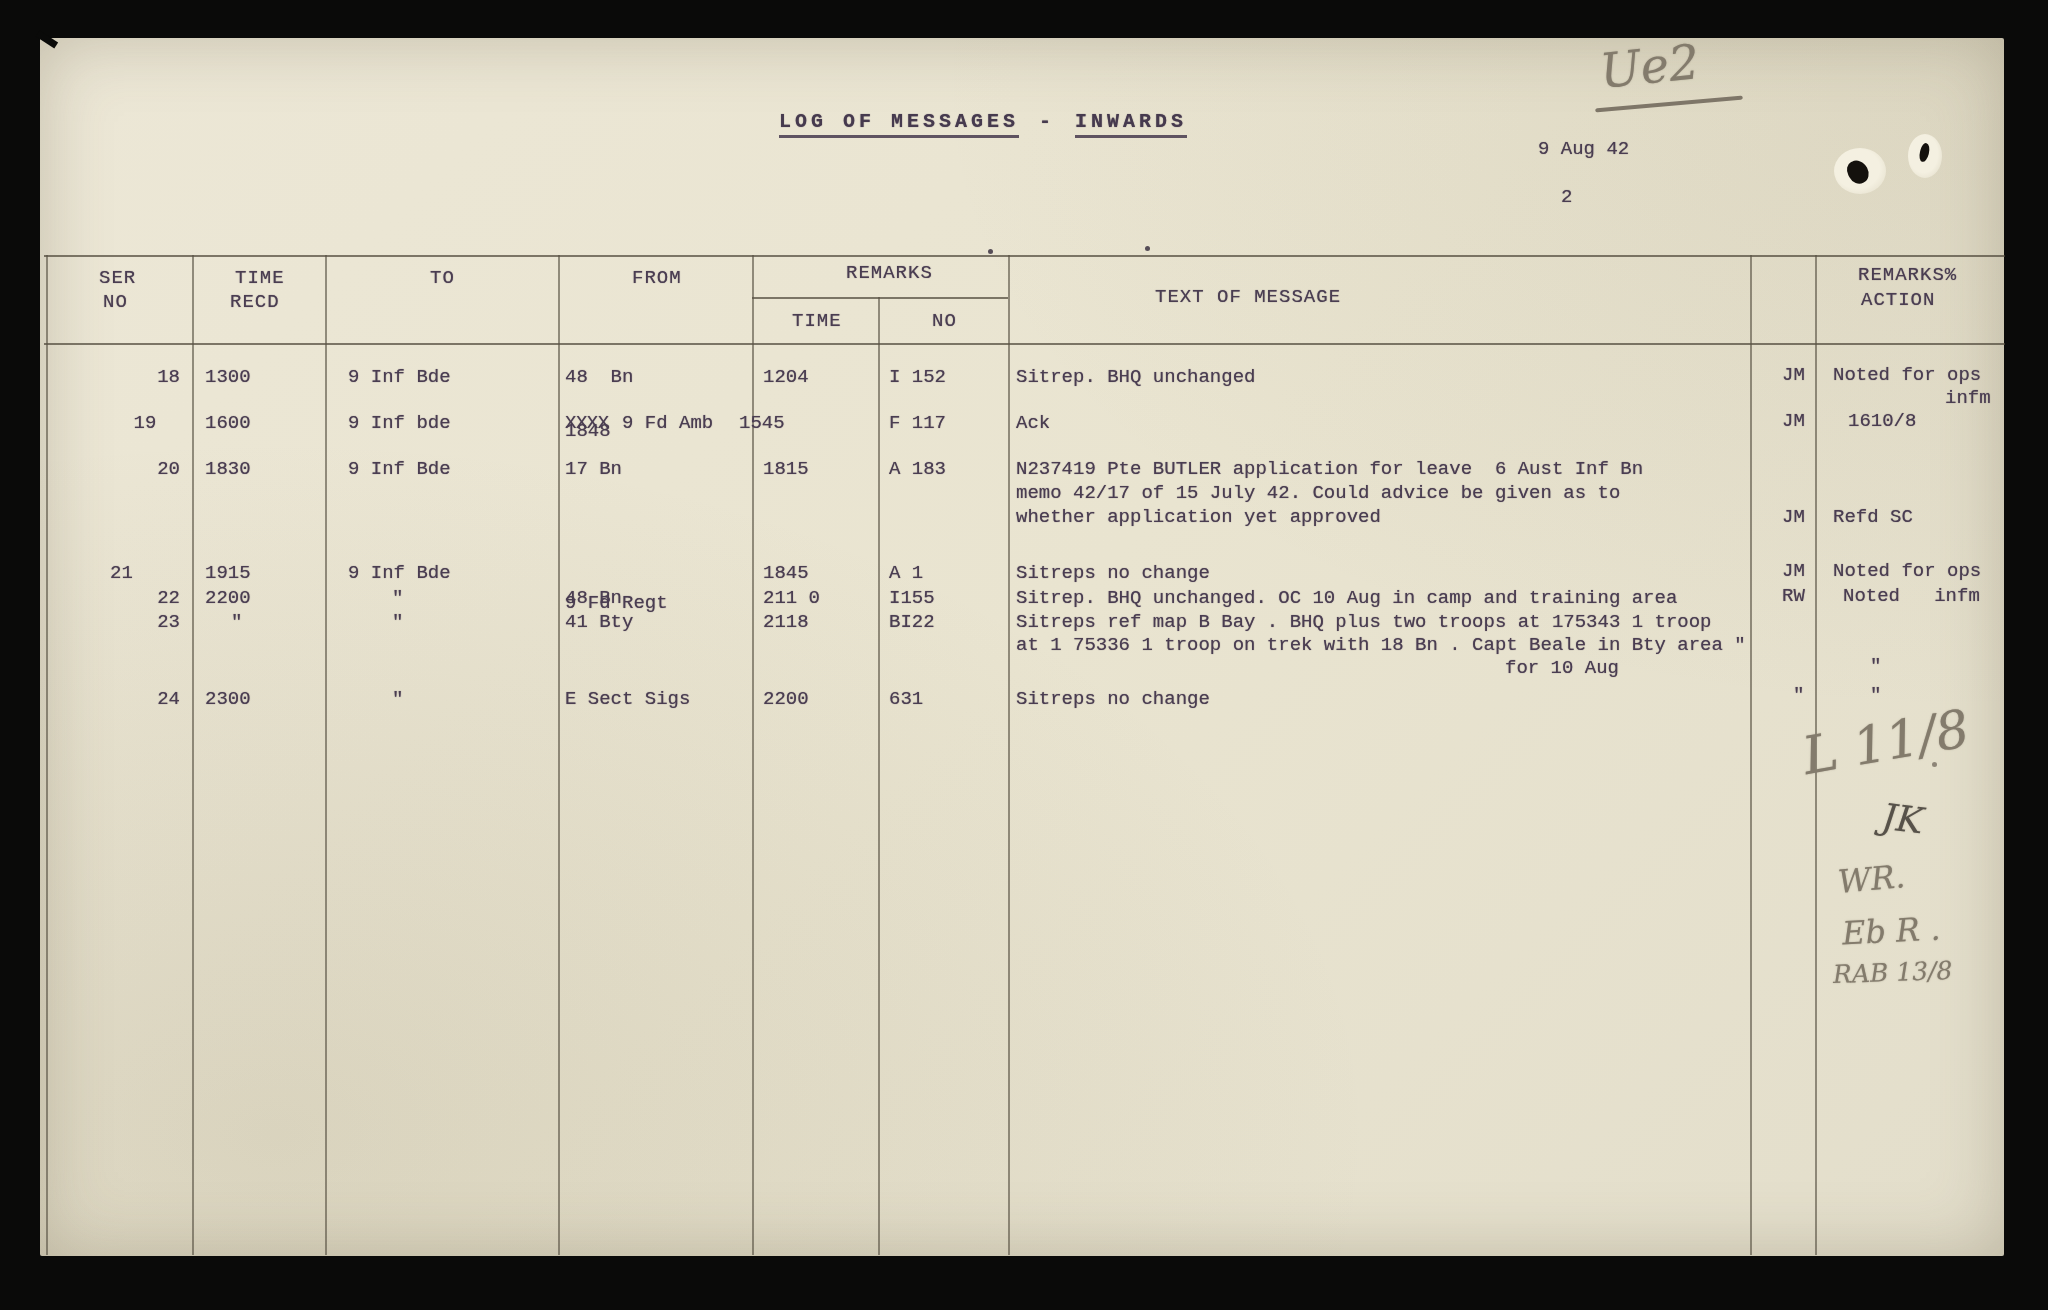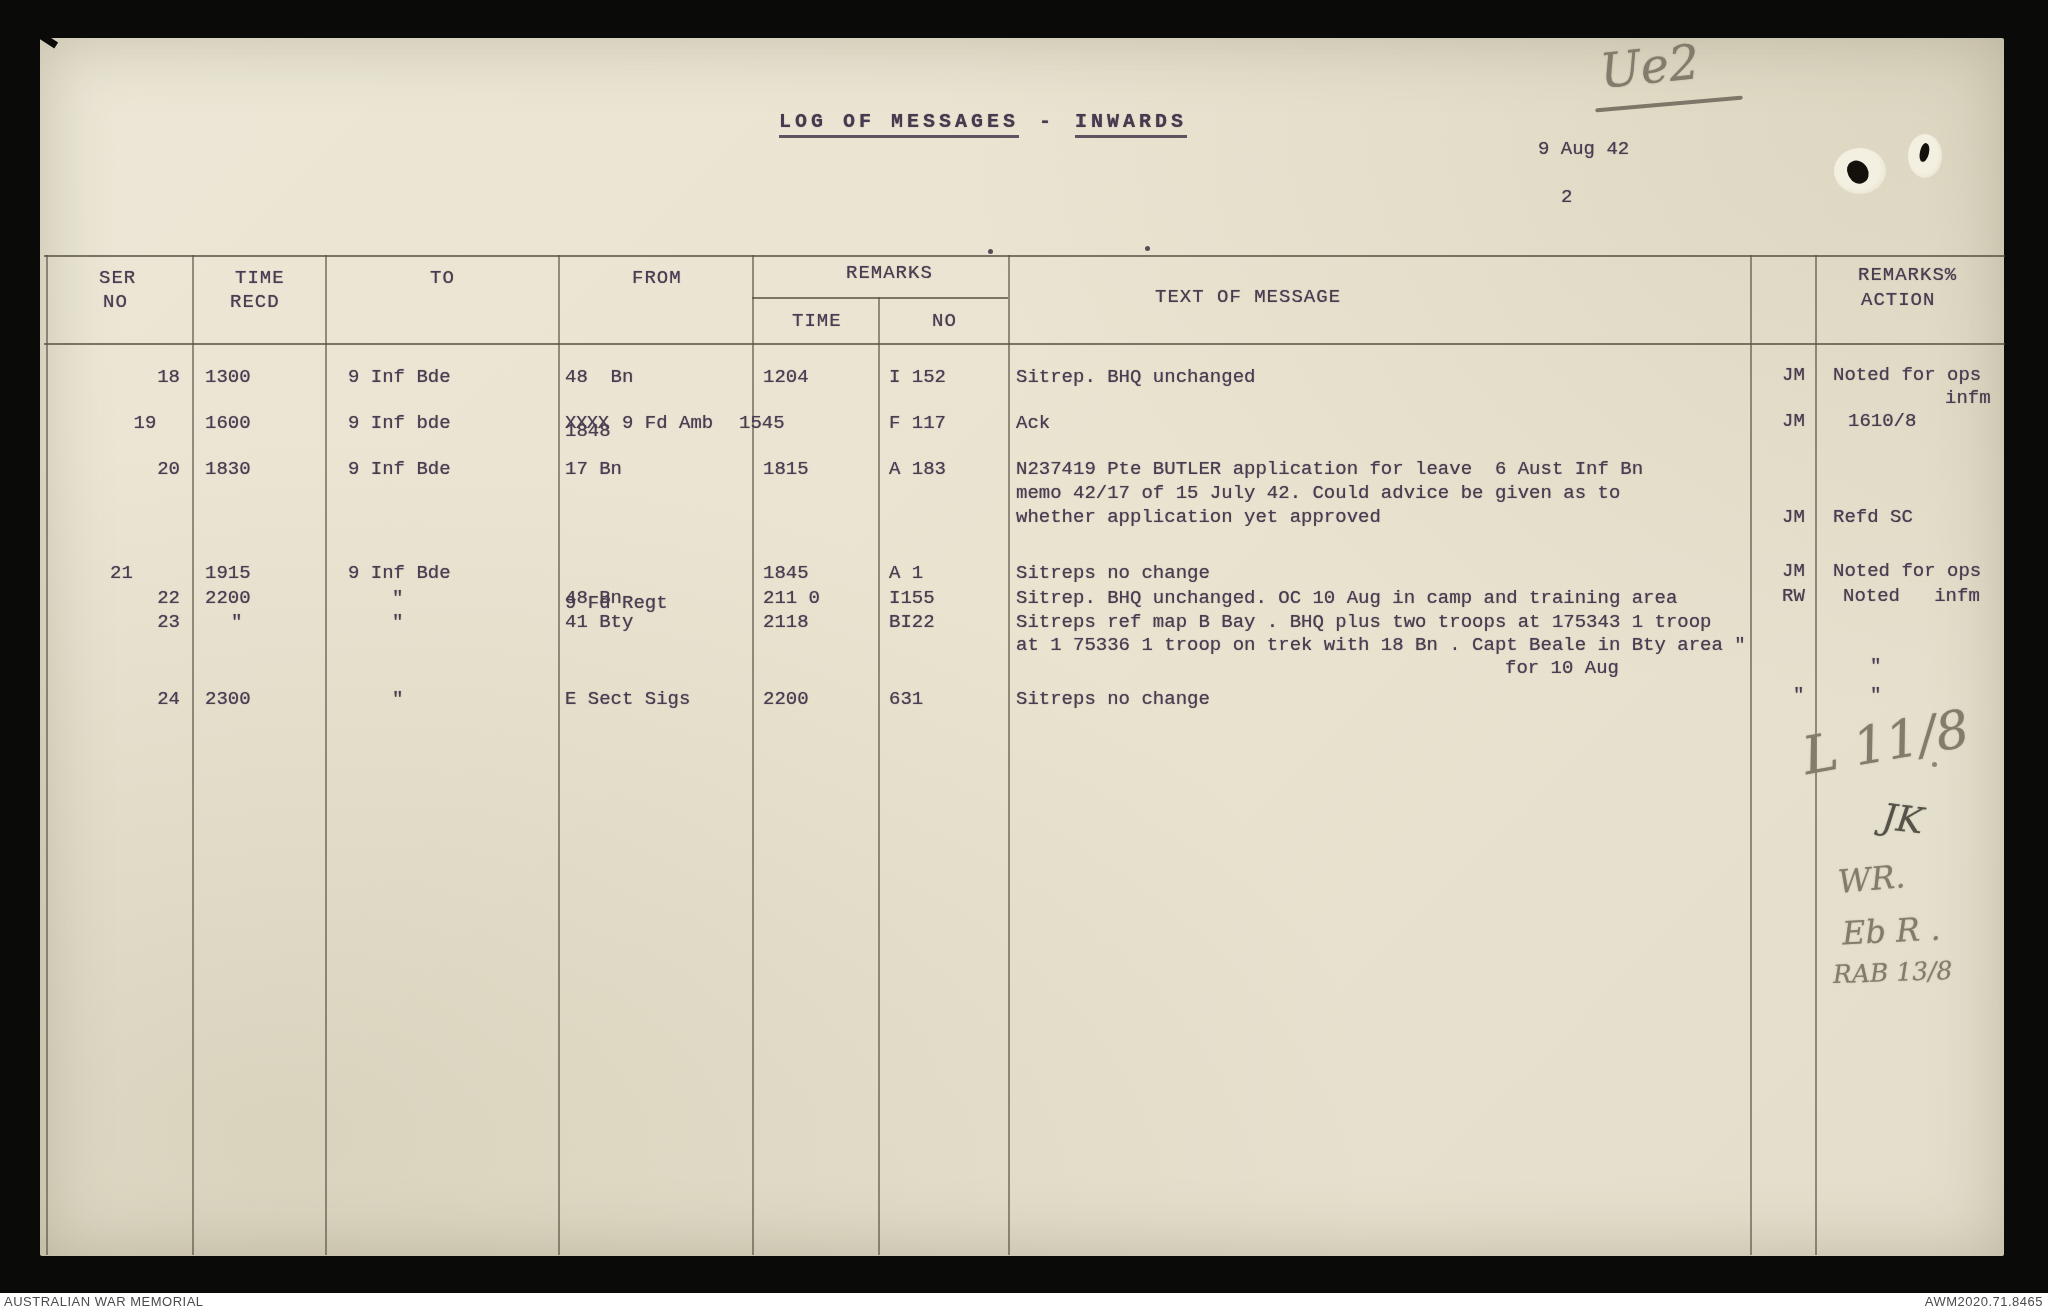--- a/index.html
+++ b/index.html
@@ -158,17 +158,13 @@
       <span class="ink" style="left: 1870px; top: 684px;">"</span>
     </div>
 
   <span class="pencil" style="left:1802px;top:712px;font-size:52px;transform:rotate(-10deg);">L 11/8</span>
   <div class="dot" style="left:1932px;top:762px;background:#7e7668;"></div>
   <span class="pencil" style="left:1882px;top:798px;font-size:36px;color:#57524a;transform:rotate(7deg);">JK</span>
   <span class="pencil" style="left:1838px;top:860px;font-size:32px;transform:rotate(-5deg);">WR.</span>
   <span class="pencil" style="left:1842px;top:912px;font-size:32px;transform:rotate(-3deg);">Eb R .</span>
   <span class="pencil" style="left:1833px;top:958px;font-size:25px;transform:rotate(-2deg);">RAB 13/8</span>
 
-  <div id="footerbar">
-    <span style="left:4px;">AUSTRALIAN WAR MEMORIAL</span>
-    <span style="right:5px;">AWM2020.71.8465</span>
-  </div>
 </div>
 
 </body></html>

